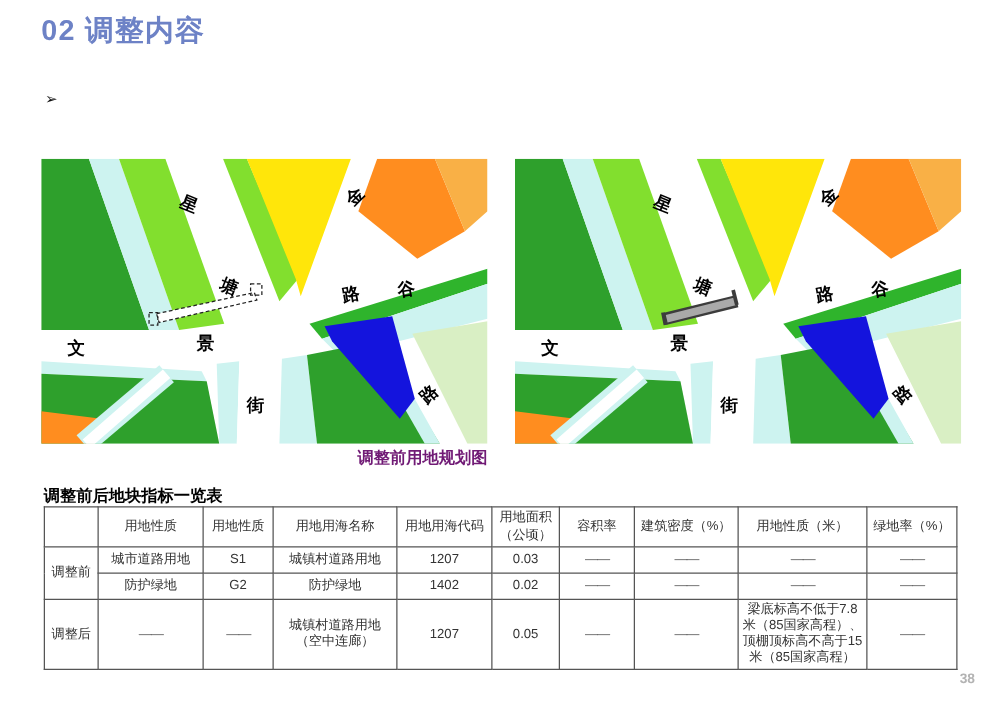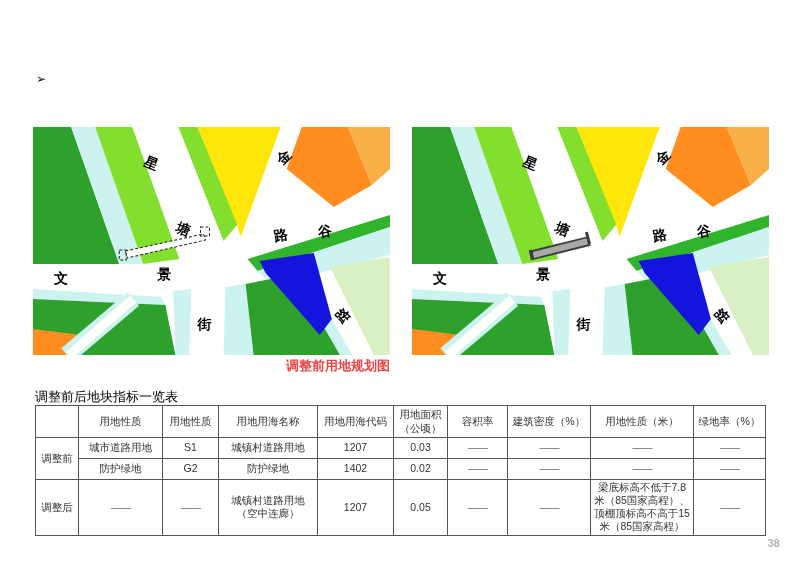--- a/index.html
+++ b/index.html
@@ -10,41 +10,42 @@
   .page-title{position:absolute;left:33px;top:9px;font-size:23px;font-weight:bold;
               color:#6d82c6;letter-spacing:1px;}
 
   .bullet{position:absolute;left:36px;top:70px;width:740px;font-size:13.5px;
           color:#111;display:flex;gap:7px;line-height:1.35;}
   .bullet .arrow{font-size:12px;color:#111;flex:0 0 auto;padding-top:1px;}
 
   .map-box{position:absolute;top:127px;width:357px;height:228px;}
   #map-before{left:33px;} #map-after{left:412px;}
   .map-caption{position:absolute;top:357px;width:357px;text-align:right;
-               font-size:13px;font-weight:bold;color:#ef4444;}
+               font-size:13px;font-weight:bold;color:#701a75;}
   #cap-before{left:33px;} #cap-after{left:412px;}
 
-  .tbl-title{position:absolute;left:35px;top:388px;font-size:13px;font-weight:normal;color:#000;}
+  .tbl-title{position:absolute;left:35px;top:388px;font-size:13px;font-weight:bold;color:#000;}
 
   table.indicators{position:absolute;left:35px;top:405px;width:730px;
                    border-collapse:collapse;table-layout:fixed;
                    font-size:10.5px;color:#333;padding-left:33px;}
   table.indicators th,table.indicators td{border:1px solid #555;text-align:center;
                    vertical-align:middle;padding:1px 2px;font-weight:normal;
                    word-break:break-all;line-height:1.25;}
   tr.hdr{height:32px;} tr.r1,tr.r2{height:21px;} tr.r3{height:49px;}
   td.dash{color:#666;letter-spacing:-1px;}
 
   .page-number{position:absolute;right:20px;top:537px;font-size:11px;color:#b3b3b3;font-weight:bold;}
 </style>
 </head>
 <body>
 
 <div class="slide">
 
+  <div class="page-title">02 调整内容</div>
 
   <div class="bullet">
     <span class="arrow">➢</span>
   </div>
 
   <div class="map-box" id="map-before"><svg viewBox="0 0 356 228" width="357" height="228" preserveAspectRatio="none">
         <rect width="356" height="228" fill="#ffffff"></rect>
         <polygon points="0,0 38,0 86,137 0,137" fill="#2ea02c"></polygon>
         <polygon points="38,0 62,0 110,137 86,137" fill="#cdf3f0"></polygon>
         <polygon points="62,0 99,0 146,132 110,137" fill="#82df2e"></polygon>

